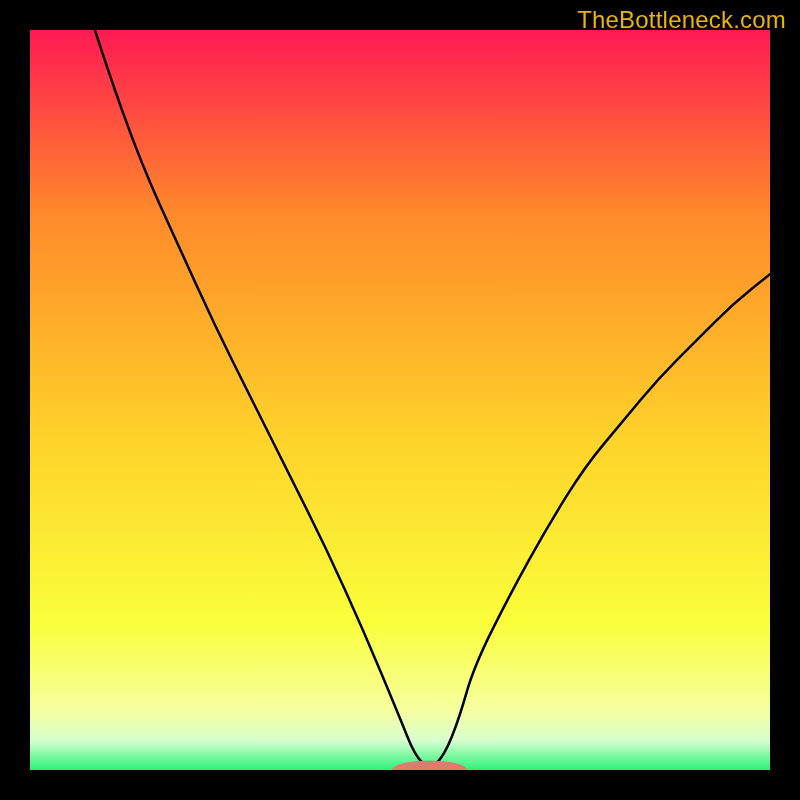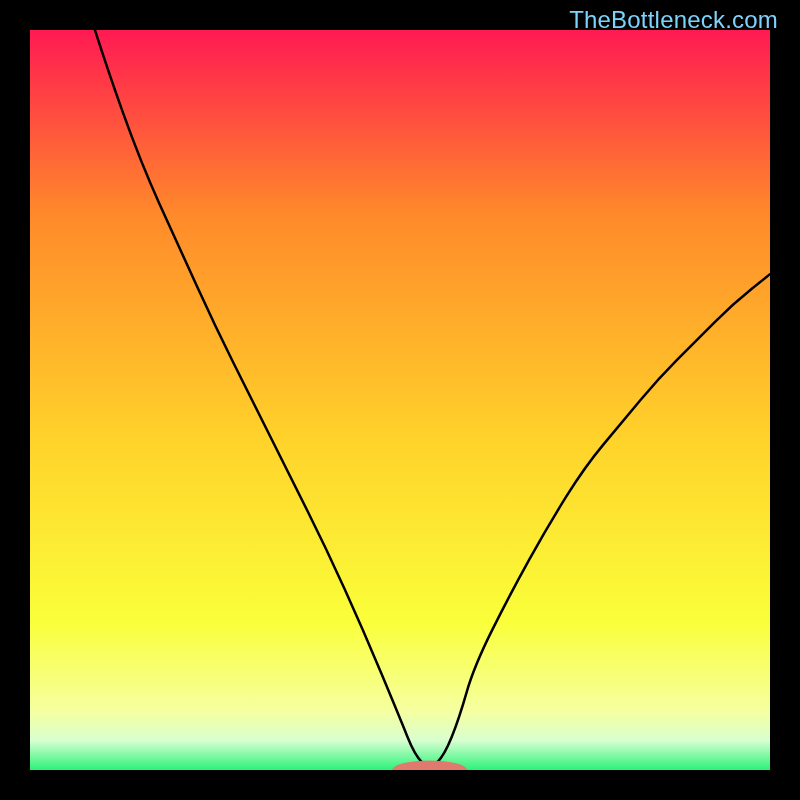--- a/index.html
+++ b/index.html
@@ -11,22 +11,22 @@
   }
   .container {
     position: relative;
     width: 800px;
     height: 800px;
     background: #000;
   }
   .watermark {
     position: absolute;
     top: 6px;
-    right: 22px;
-    color: #7dd3fc;
+    right: 14px;
+    color: #eab308;
     font-family: Arial, Helvetica, sans-serif;
     font-size: 24px;
     font-weight: 400;
     letter-spacing: 0.2px;
     z-index: 10;
   }
   .plot {
     position: absolute;
     left: 30px;
     top: 30px;

